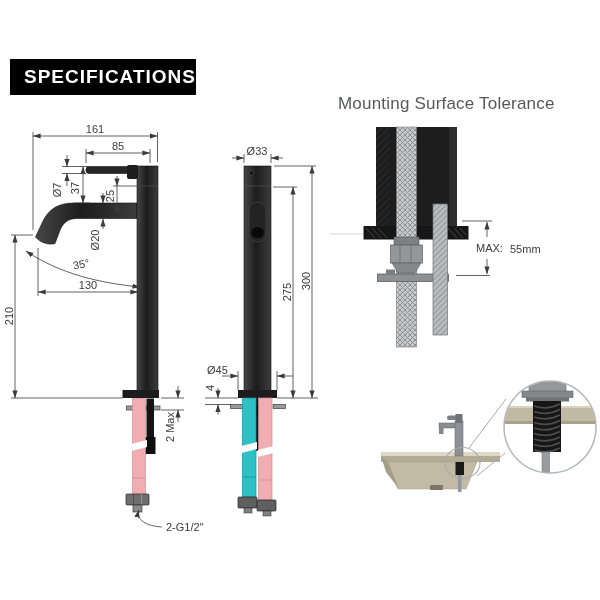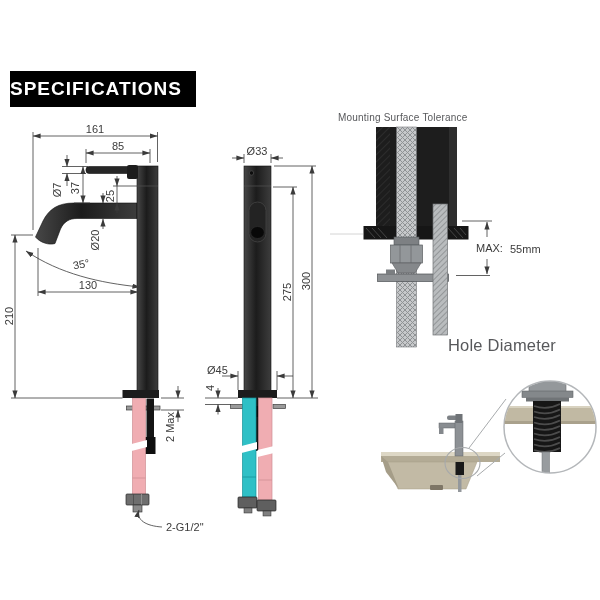--- a/index.html
+++ b/index.html
@@ -1,38 +1,37 @@
 <!DOCTYPE html>
 <html><head>
 <meta charset="utf-8">
 <style>
   html,body{margin:0;padding:0;background:#fff;}
   .stage{position:relative;width:600px;height:600px;background:#fff;overflow:hidden;
          font-family:"Liberation Sans",sans-serif;}
-  .spec-header{position:absolute;left:10px;top:71px;width:186px;height:36px;background:#000;
-    color:#fff;font-weight:bold;font-size:19px;letter-spacing:1px;text-align:left;line-height:36px;}
+  .spec-header{position:absolute;left:10px;top:59px;width:186px;height:36px;background:#000;
+    color:#fff;font-weight:bold;font-size:19px;letter-spacing:1px;text-align:right;line-height:36px;}
   .sec-title{position:absolute;color:#57585b;letter-spacing:.2px;}
-  .mounting-title{left:338px;top:112px;font-size:10px;font-weight:500;}
+  .mounting-title{left:338px;top:94px;font-size:17px;font-weight:500;}
   .hole-title{left:448px;top:336px;font-size:16.5px;font-weight:500;}
   .hole-sub{left:443px;top:357px;font-size:12.5px;color:#57585b;}
   .hole-sub span{margin-right:12px;}
   svg{position:absolute;left:0;top:0;}
   text{font-family:"Liberation Sans",sans-serif;fill:#3b3b3b;font-size:11px;}
   .dimline{stroke:#3b3b3b;stroke-width:.8;fill:none;}
   .faint{stroke:#c9c9c9;stroke-width:.8;}
   .grayline{stroke:#a8abad;stroke-width:1;fill:none;}
 </style>
 </head>
 <body>
 
 <div class="stage">
 
   <div class="spec-header">SPECIFICATIONS</div>
   <div class="sec-title mounting-title">Mounting Surface Tolerance</div>
-  <div class="sec-title hole-title">Hole Diameter</div>
 
   <svg width="600" height="600" viewBox="0 0 600 600">
     <defs>
       <marker id="arrE" markerWidth="9" markerHeight="6" refX="7.6" refY="2.6" orient="auto" markerUnits="userSpaceOnUse">
         <path d="M0,0 L7.8,2.6 L0,5.2 Z" fill="#3b3b3b"></path>
       </marker>
       <marker id="arrS" markerWidth="9" markerHeight="6" refX="7.6" refY="2.6" orient="auto-start-reverse" markerUnits="userSpaceOnUse">
         <path d="M0,0 L7.8,2.6 L0,5.2 Z" fill="#3b3b3b"></path>
       </marker>
       <linearGradient id="cyl" x1="0" y1="0" x2="1" y2="0">

